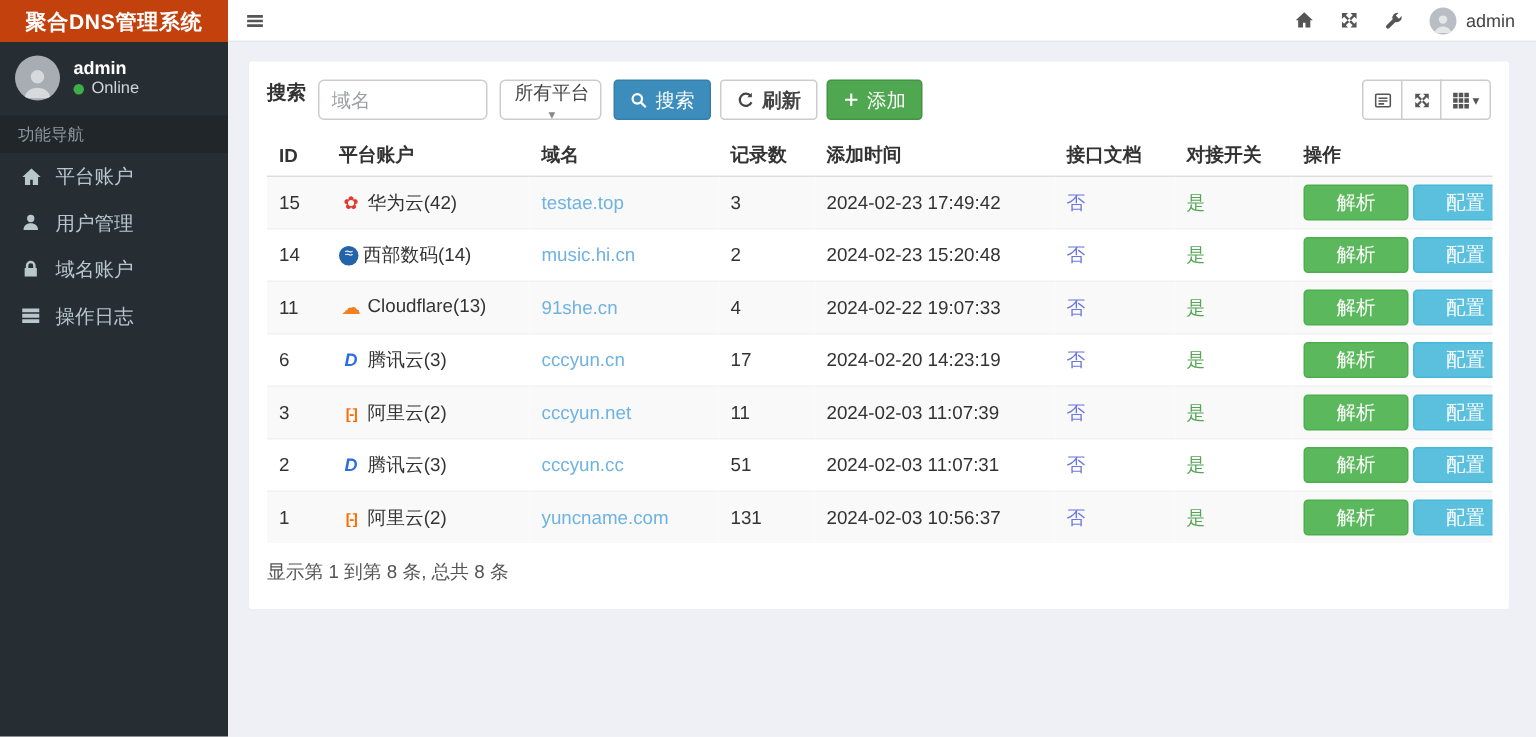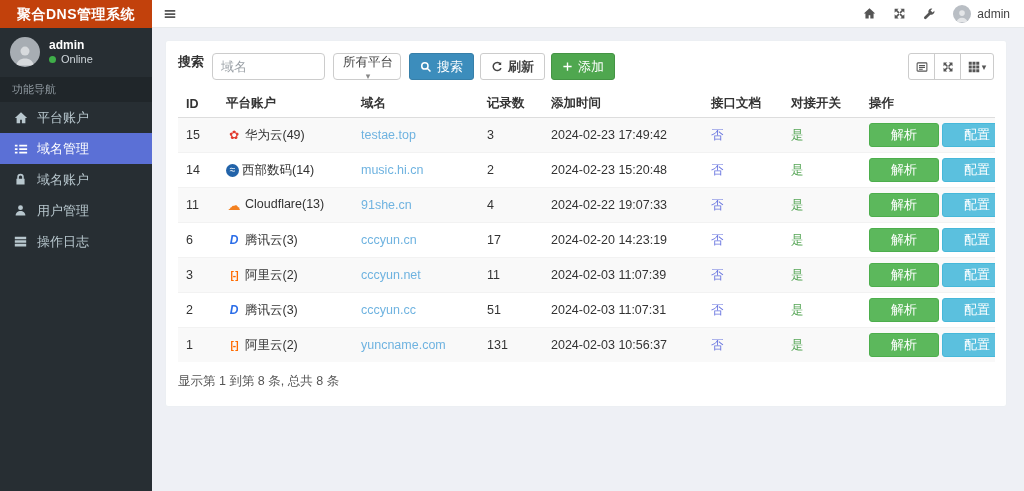--- a/index.html
+++ b/index.html
@@ -108,44 +108,36 @@
 
   <nav>
     <a class="nav-item">
       <span class="nicon">
           <svg width="14" height="14" viewBox="0 0 16 16" fill="currentColor">
             <path d="M8 1.5 1 8h2v6h4v-4h2v4h4V8h2z"></path>
           </svg>
         </span>
       <span>平台账户</span>
     </a>
-    <a class="nav-item active">
+    <a class="nav-item">
       <span class="nicon">
-          <svg width="14" height="14" viewBox="0 0 16 16" fill="currentColor">
-            <path d="M1 3h3v2H1zm0 4h3v2H1zm0 4h3v2H1zM6 3h9v2H6zm0 4h9v2H6zm0 4h9v2H6z"></path>
-          </svg>
-        </span>
-      <span>域名管理</span>
+          <svg width="13" height="13" viewBox="0 0 16 16" fill="currentColor">
+            <circle cx="8" cy="4.5" r="3"></circle>
+            <path d="M2 14c0-3.3 2.7-5.5 6-5.5s6 2.2 6 5.5z"></path>
+          </svg>
+        </span>
+      <span>用户管理</span>
     </a>
     <a class="nav-item">
       <span class="nicon">
           <svg width="13" height="13" viewBox="0 0 16 16" fill="currentColor">
             <path d="M4 7V5a4 4 0 0 1 8 0v2h1v7H3V7zm2 0h4V5a2 2 0 0 0-4 0z"></path>
           </svg>
         </span>
       <span>域名账户</span>
-    </a>
-    <a class="nav-item">
-      <span class="nicon">
-          <svg width="13" height="13" viewBox="0 0 16 16" fill="currentColor">
-            <circle cx="8" cy="4.5" r="3"></circle>
-            <path d="M2 14c0-3.3 2.7-5.5 6-5.5s6 2.2 6 5.5z"></path>
-          </svg>
-        </span>
-      <span>用户管理</span>
     </a>
     <a class="nav-item">
       <span class="nicon">
           <svg width="13" height="13" viewBox="0 0 16 16" fill="currentColor">
             <path d="M1 2h14v3.2H1zm0 4.4h14v3.2H1zm0 4.4h14V14H1z"></path>
           </svg>
         </span>
       <span>操作日志</span>
     </a>
   </nav>
@@ -257,21 +249,21 @@
             <th>记录数</th>
             <th>添加时间</th>
             <th>接口文档</th>
             <th>对接开关</th>
             <th>操作</th>
           </tr>
         </thead>
         <tbody>
           <tr>
             <td>15</td>
-            <td><i class="picon picon-huawei"></i><span>华为云(49)</span></td>
+            <td><i class="picon picon-huawei"></i><span>华为云(42)</span></td>
             <td><a class="domain">testae.top</a></td>
             <td>3</td>
             <td>2024-02-23 17:49:42</td>
             <td><a class="toggle-no">否</a></td>
             <td><a class="toggle-yes">是</a></td>
             <td><button class="btn-xs xs-success">解析</button><button class="btn-xs xs-info">配置</button><button class="btn-xs xs-danger">删除</button></td>
           </tr>
           <tr>
             <td>14</td>
             <td><i class="picon picon-west"></i><span>西部数码(14)</span></td>

